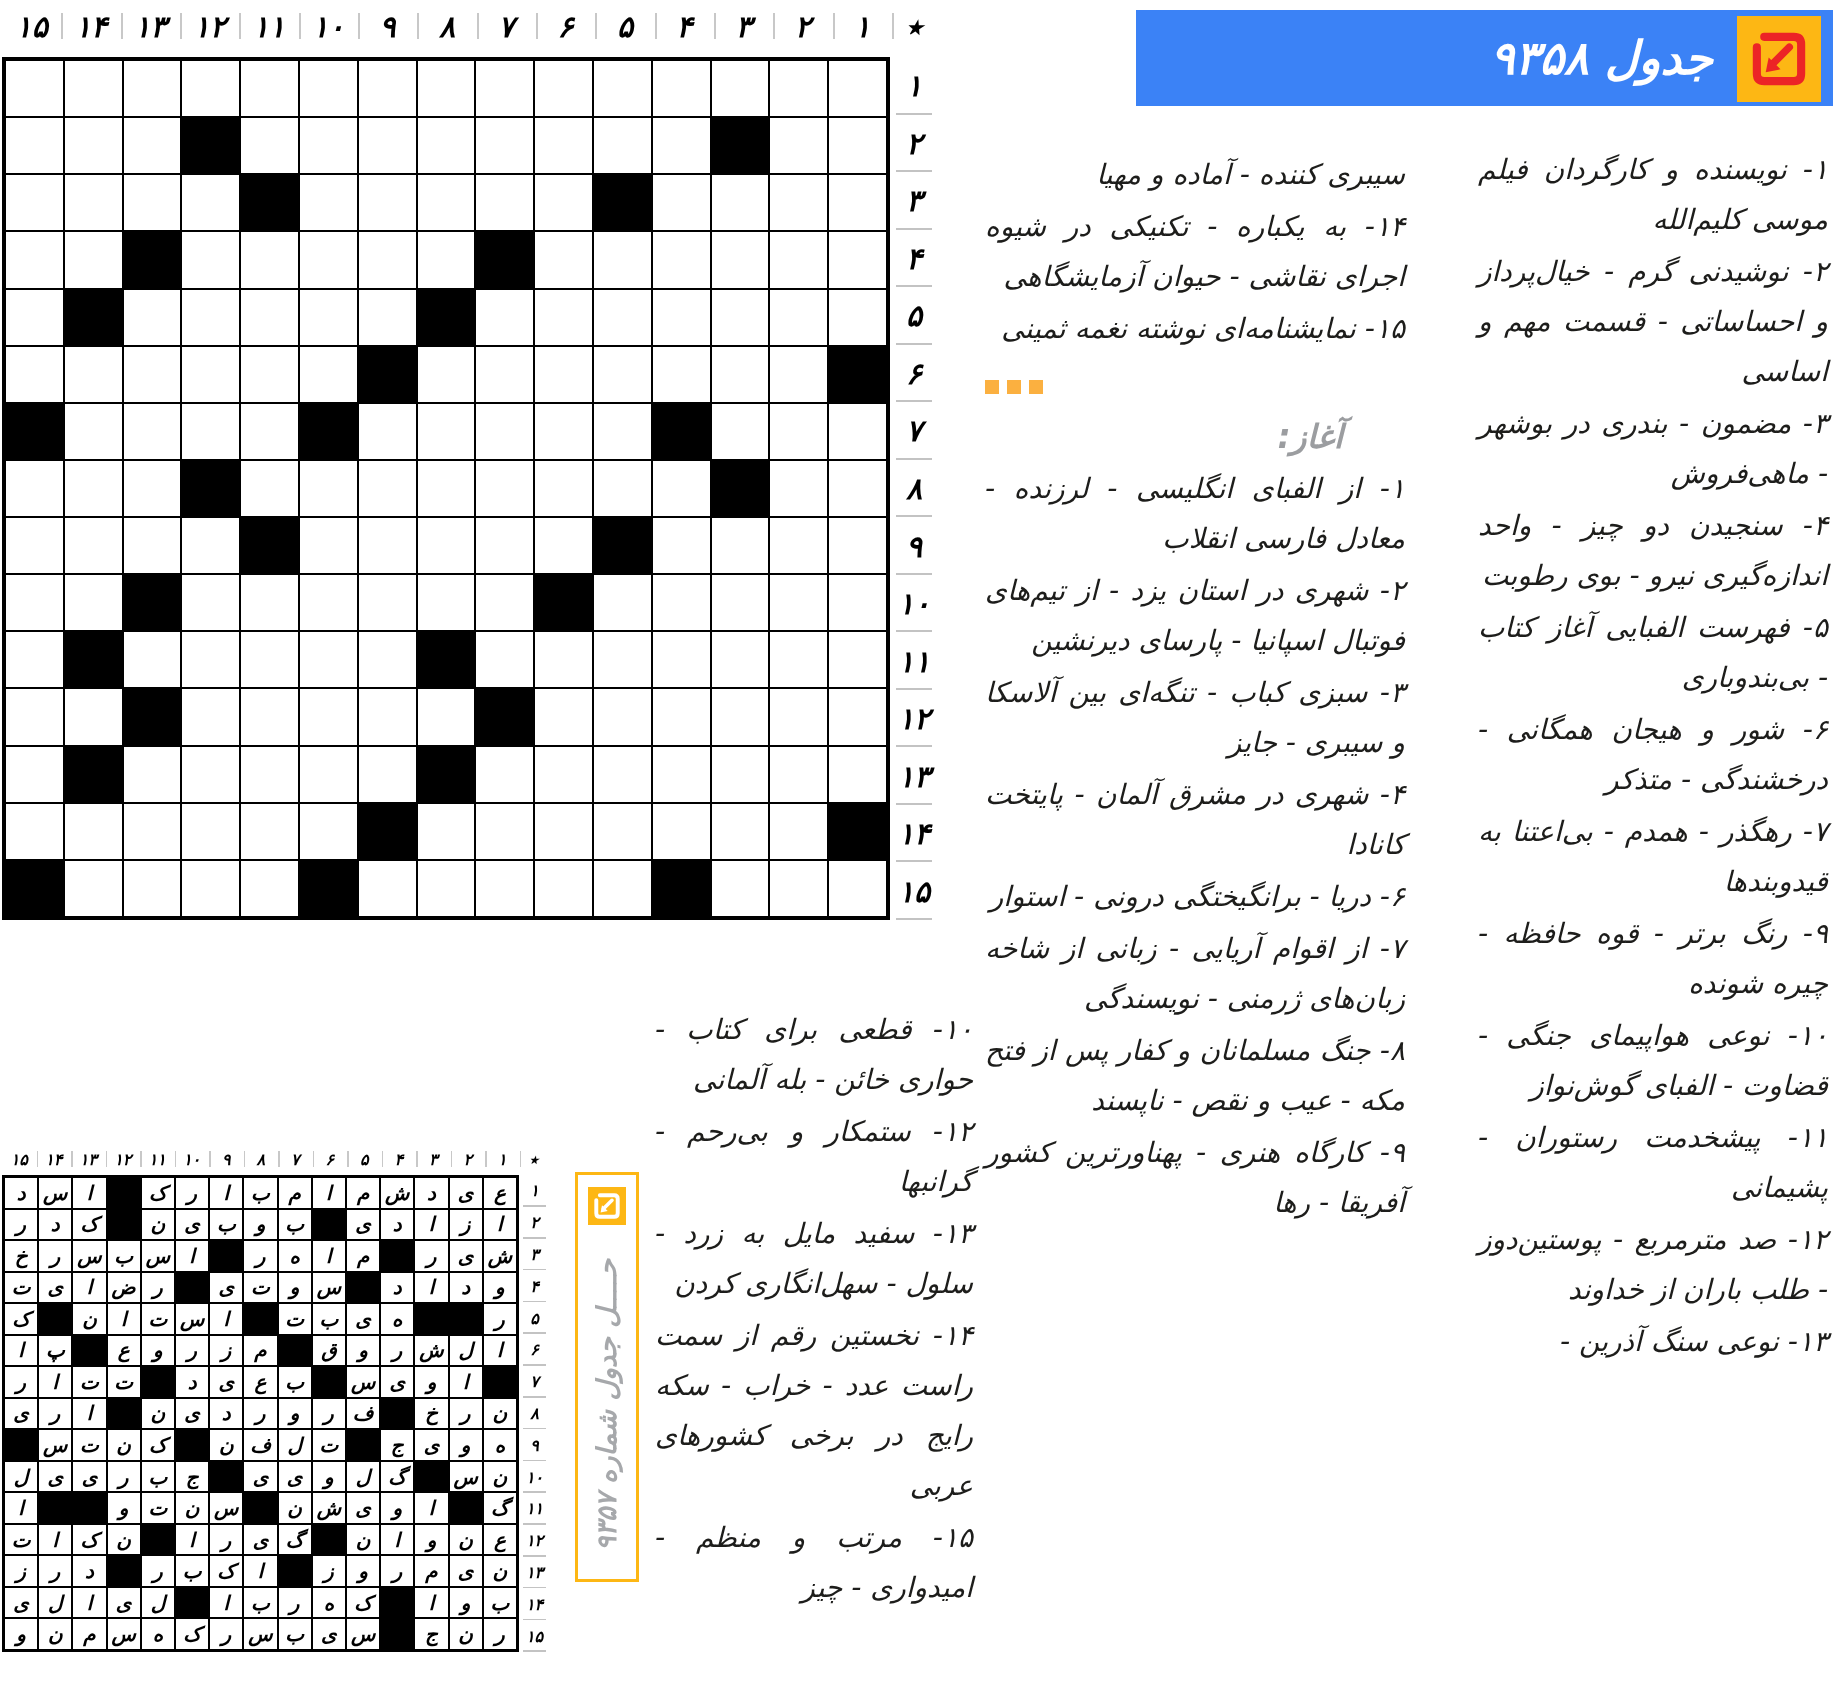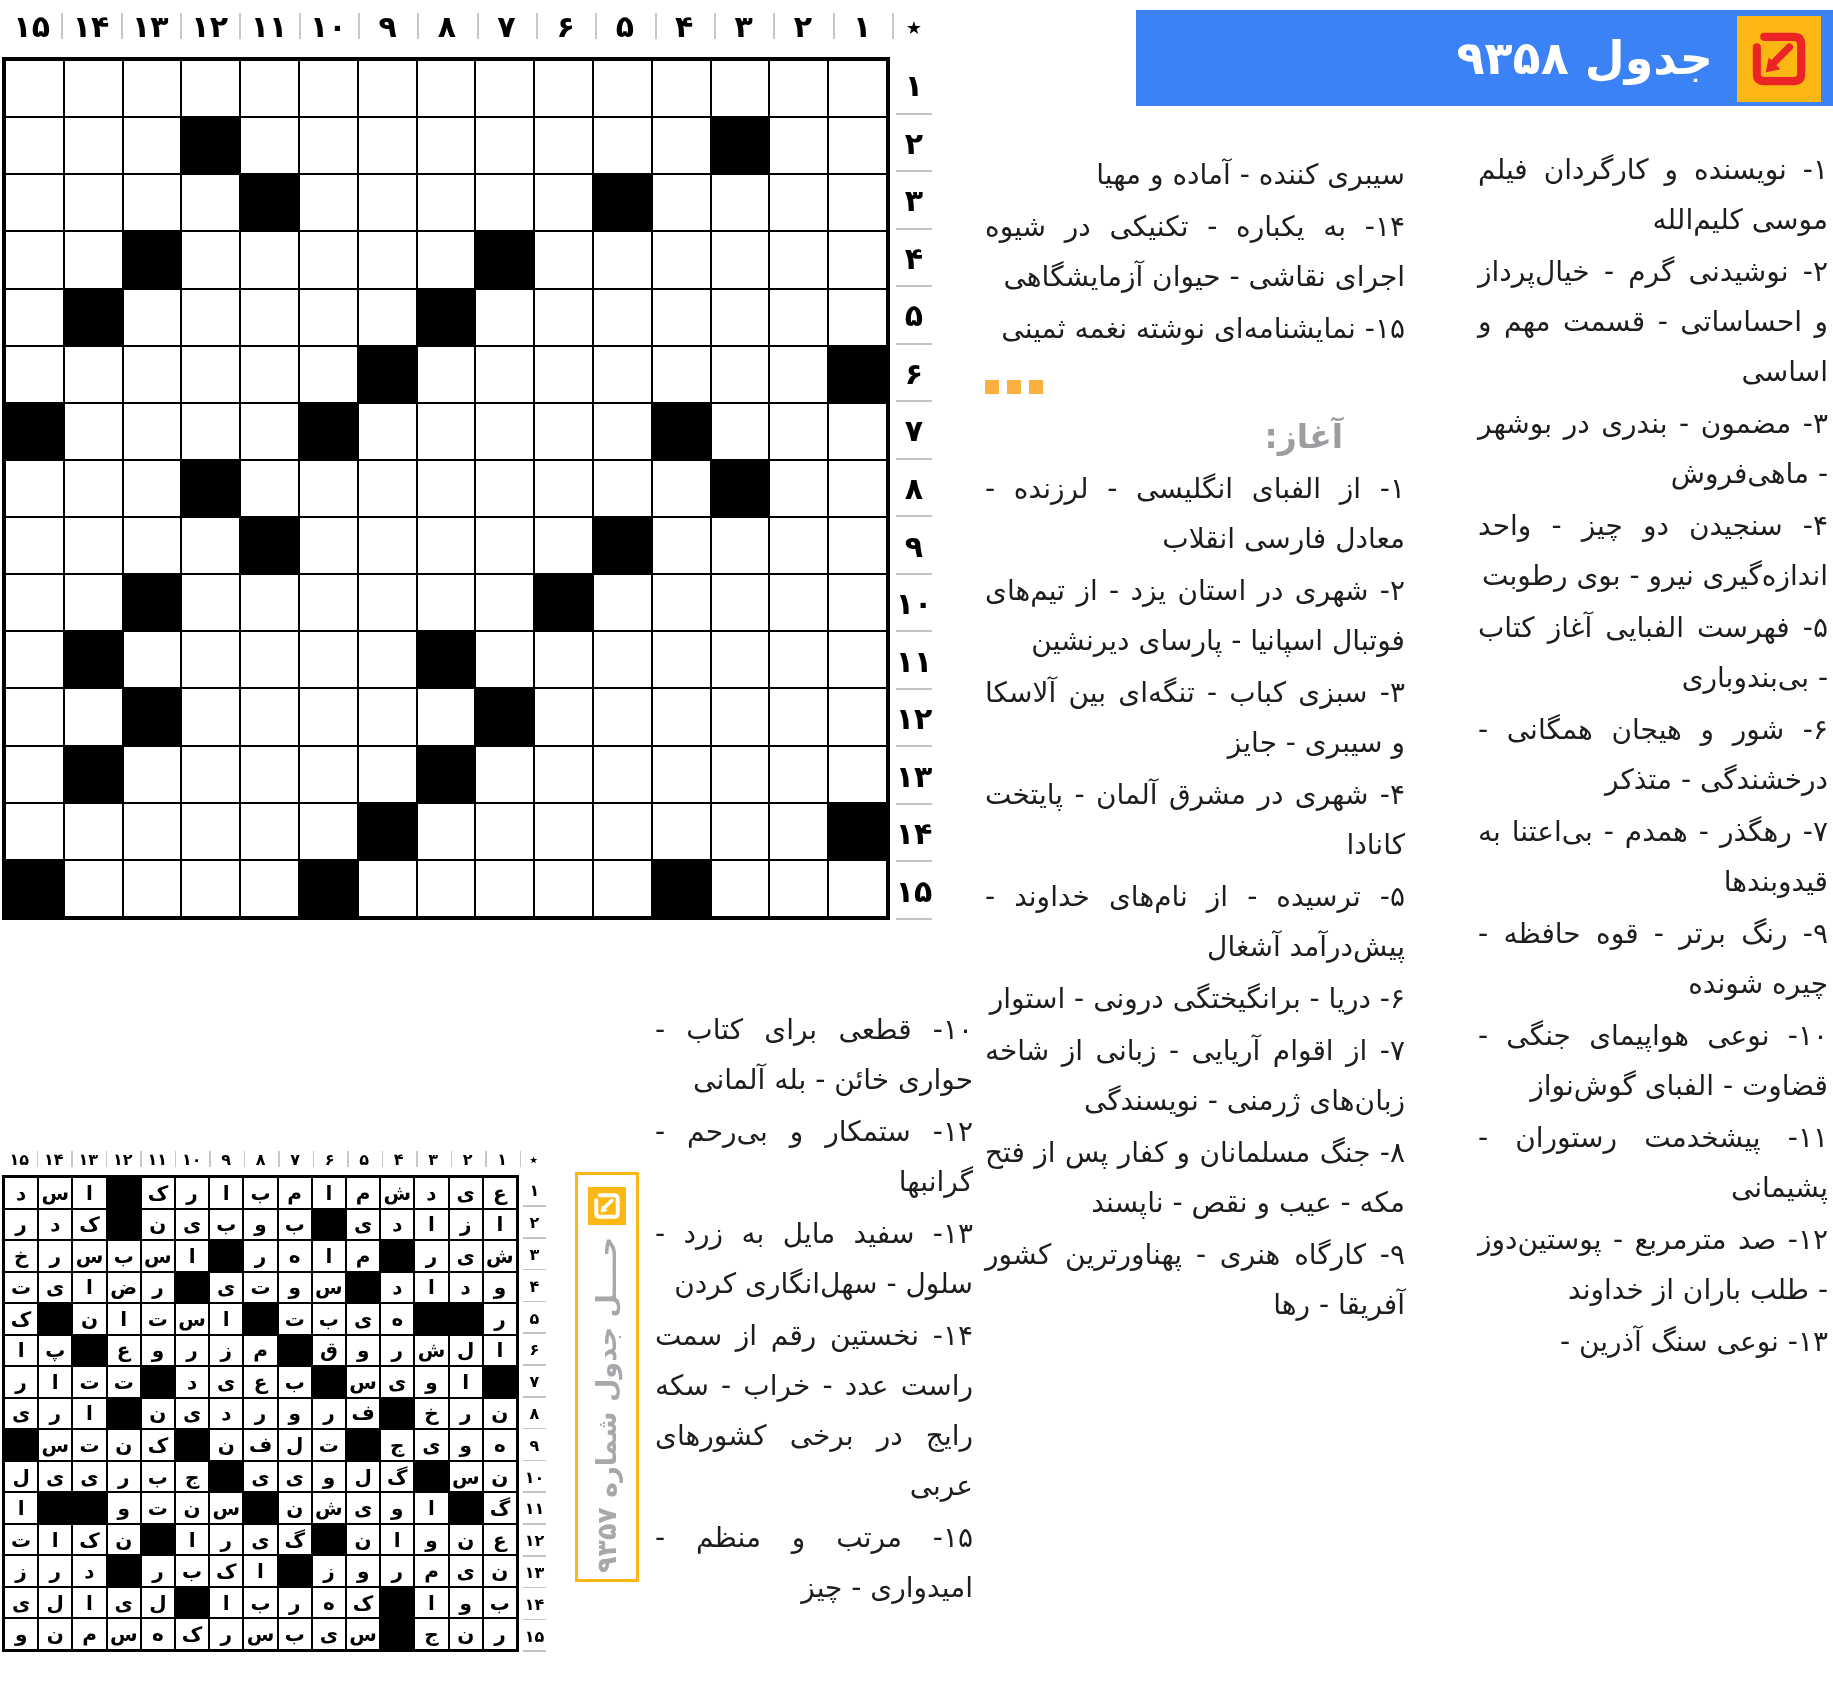--- a/index.html
+++ b/index.html
@@ -1,17 +1,17 @@
 <!DOCTYPE html>
 <html lang="fa"><head>
 <meta charset="utf-8">
 <style>
   html,body{margin:0;padding:0;background:#fff;}
   #page{position:relative;width:1833px;height:1682px;background:#fff;overflow:hidden;
-        font-family:"DejaVu Sans",sans-serif;}
+        font-family:"DejaVu Sans",sans-serif;font-style:italic;}
 
   
   #main-grid{position:absolute;left:2px;top:57px;width:888px;height:863px;
              border:3px solid #000;box-sizing:border-box;display:grid;
              grid-template-columns:repeat(15,1fr);grid-template-rows:repeat(15,1fr);background:#fff;}
   .mcell{box-shadow:inset 0 0 0 1px #000;background:#fff;}
   .mcell.black{background:#000;}
 
   #main-colnums{position:absolute;left:2px;top:4px;width:934px;height:44px;display:flex;}
   #main-colnums .num{flex:1;display:flex;align-items:center;justify-content:center;
@@ -386,21 +386,20 @@
       <span></span>
       <span></span>
       <span></span>
     </div>
     <p class="sec-head">آغاز:</p>
     <div id="down-mid-list">
         <p>۱- از الفبای انگلیسی - لرزنده - معادل فارسی انقلاب</p>
         <p>۲- شهری در استان یزد - از تیم‌های فوتبال اسپانیا - پارسای دیرنشین</p>
         <p>۳- سبزی کباب - تنگه‌ای بین آلاسکا و سیبری - جایز</p>
         <p>۴- شهری در مشرق آلمان - پایتخت کانادا</p>
-        <p>۵- ترسیده - از نام‌های خداوند - پیش‌درآمد آشغال</p>
         <p>۶- دریا - برانگیختگی درونی - استوار</p>
         <p>۷- از اقوام آریایی - زبانی از شاخه زبان‌های ژرمنی - نویسندگی</p>
         <p>۸- جنگ مسلمانان و کفار پس از فتح مکه - عیب و نقص - ناپسند</p>
         <p>۹- کارگاه هنری - پهناورترین کشور آفریقا - رها</p>
       </div>
   </div>
 
   <div id="bottom-col" class="clue-col">
     <div id="down-bottom-list">
         <p>۱۰- قطعی برای کتاب - حواری خائن - بله آلمانی</p>

